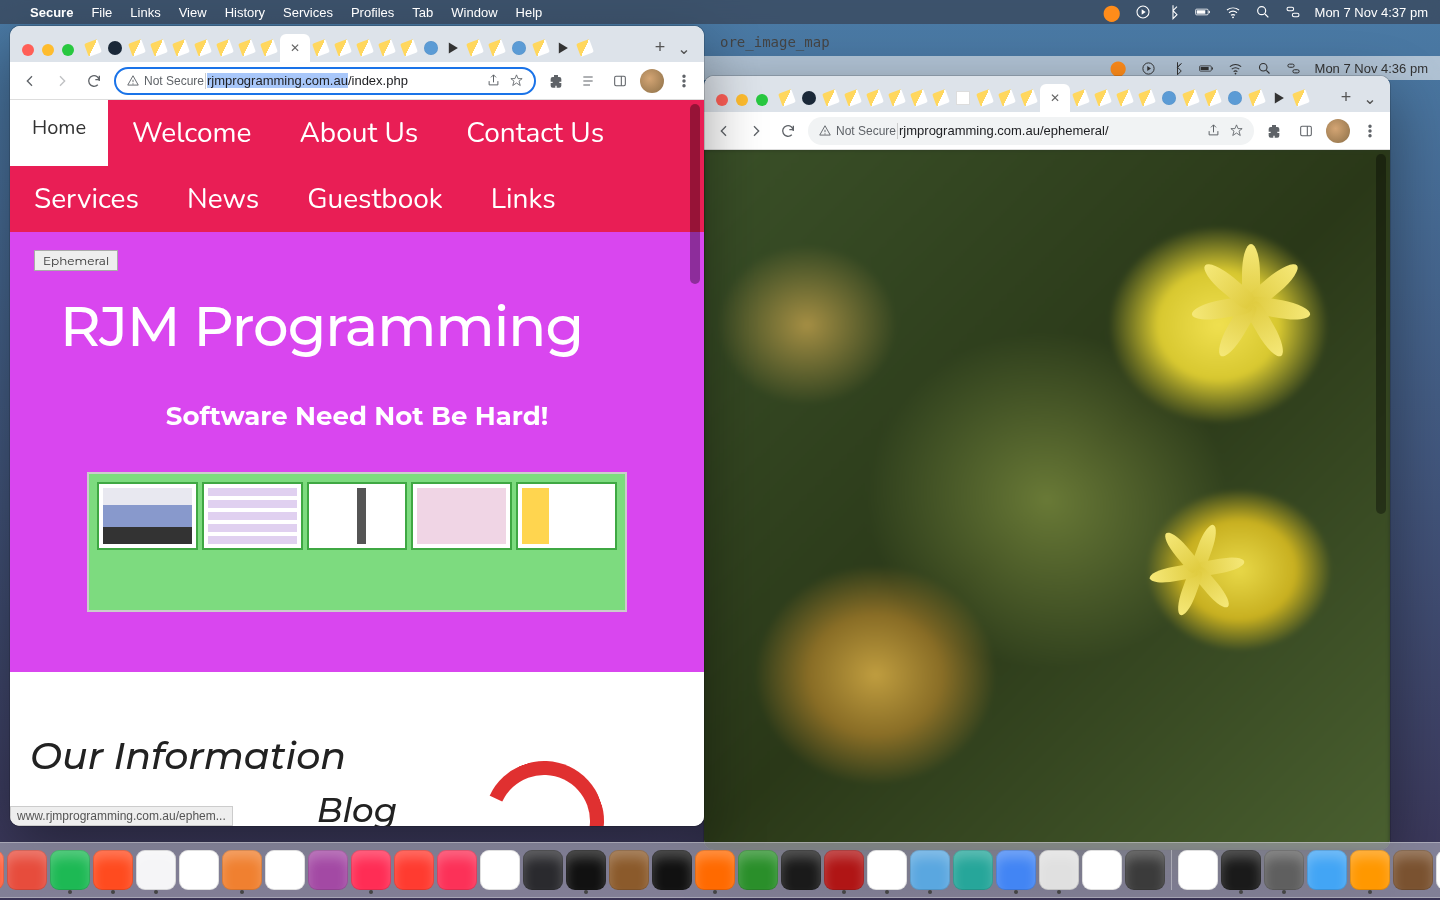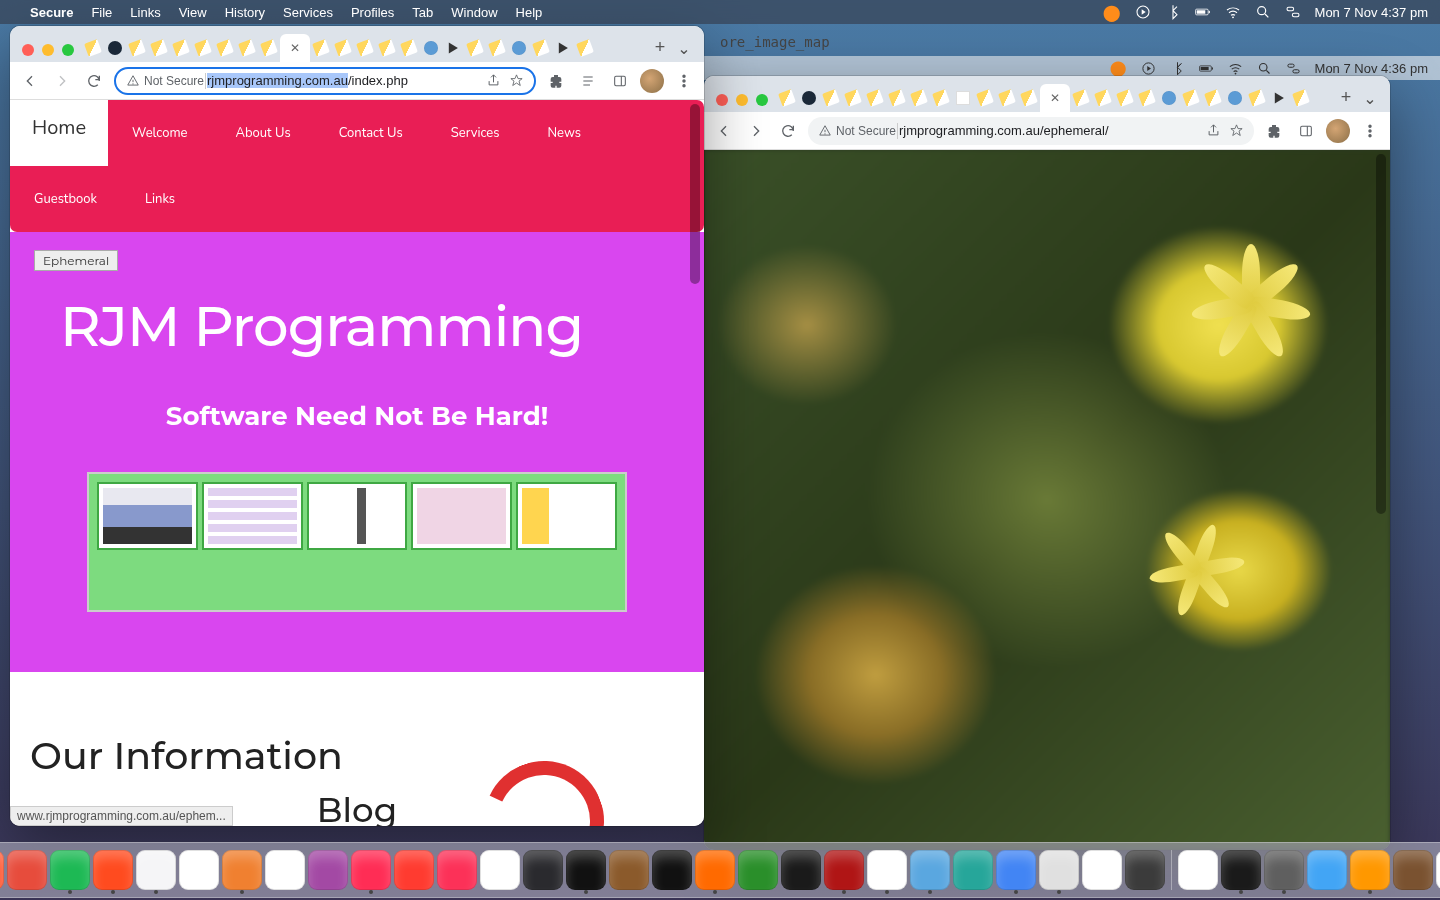--- a/index.html
+++ b/index.html
@@ -77,32 +77,31 @@
 .omnibox .url { color: #202124; }
 .omnibox .url .sel { background: #a8c7fa; }
 .omnibox .trail { margin-left: auto; display: flex; gap: 8px; align-items: center; }
 .avatar { width: 24px; height: 24px; border-radius: 50%; background: radial-gradient(circle at 40% 40%, #d4a574, #8b6f47); }
 
 
 .page-left { flex: 1; overflow-y: auto; position: relative; }
 .navbar-site {
   background: #e91e55; display: flex; flex-wrap: wrap;
   font-family: "Nunito", -apple-system, sans-serif;
-  border-radius: 7px;
 }
 .home-btn {
   background: #fff; color: #333; padding: 14px 22px; font-size: 20px;
   position: relative;
 }
 .home-btn::before {
   content: ""; position: absolute; left: 8px; top: 6px; width: 40px; height: 40px;
   background: linear-gradient(45deg, #f5c542 40%, transparent 40%);
   opacity: 0.3; z-index: -1;
 }
-.nav-link { color: #fff; padding: 24px 24px; font-size: 13px; }
+.nav-link { color: #fff; padding: 14px 24px; font-size: 28px; }
 .hero {
   background: #d946ef; color: #fff; padding: 40px 20px 60px;
   font-family: "Montserrat", -apple-system, sans-serif; position: relative;
 }
 .eph-badge {
   position: absolute; top: 18px; left: 24px; background: #eee;
   color: #333; font-size: 12px; padding: 2px 8px; border: 1px solid #aaa;
 }
 .hero h1 { font-size: 56px; font-weight: 500; text-align: left; padding-left: 30px; padding-top: 20px; letter-spacing: -1px; }
 .hero h2 { font-size: 26px; font-weight: 700; text-align: center; margin-top: 40px; }
@@ -610,21 +609,21 @@
       <h1>RJM Programming</h1>
       <h2>Software Need Not Be Hard!</h2>
       <div class="thumb-box">
         <div class="thumb"></div>
         <div class="thumb"></div>
         <div class="thumb"></div>
         <div class="thumb"></div>
         <div class="thumb"></div>
       </div>
     </div>
-    <div class="info-section" style="position:relative;">
+    <div class="info-section" style="position:relative;font-style:italic;">
       <h2>Our Information</h2>
       <h3>Blog</h3>
       <div class="red-arc"></div>
     </div>
     <div class="status-left">www.rjmprogramming.com.au/ephem...</div>
     <div class="scrollbar-v">
       <div class="scroll-thumb" style="top:4px;height:180px;"></div>
     </div>
   </div>
 </div>

